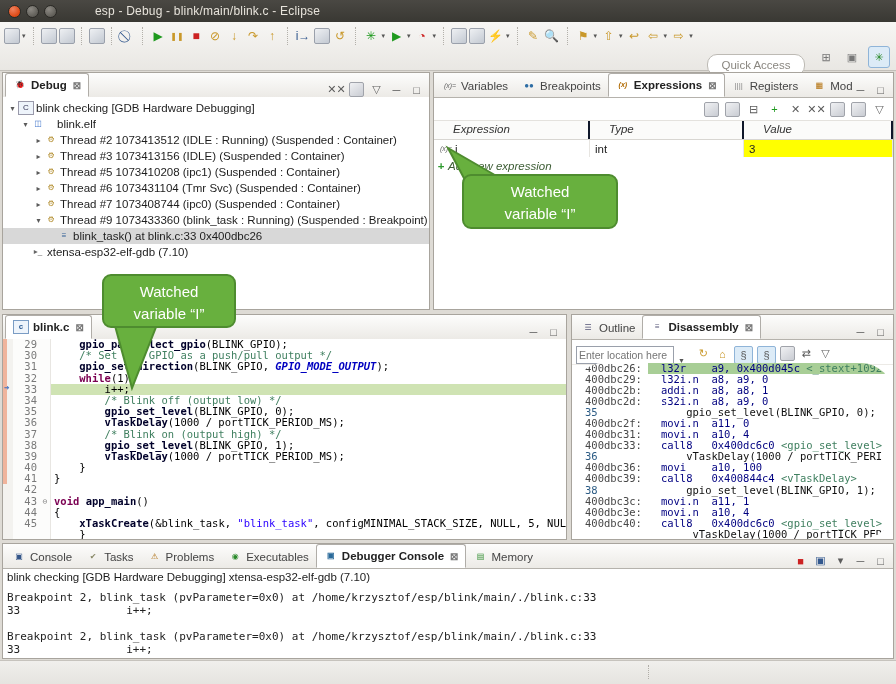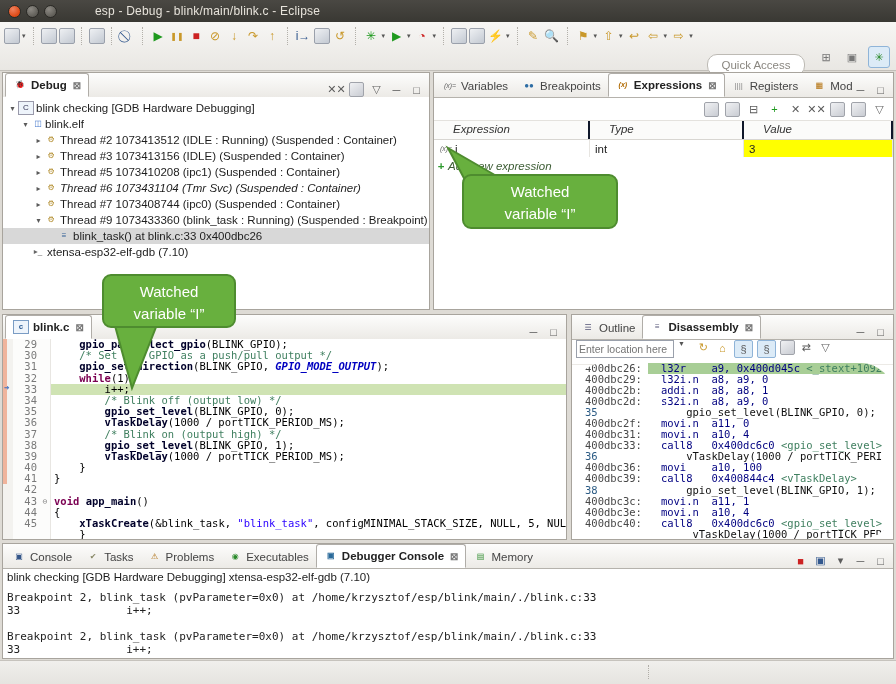--- a/index.html
+++ b/index.html
@@ -66,21 +66,21 @@
   .ruler{width:10px;flex:none;background:#f3f2ef;position:relative;}
   .ruler.chg{background:#f3f2ef;box-shadow:inset 4px 0 0 #f0b49c;}
   .bparrow{position:absolute;left:1px;top:-1px;color:#3d6fc0;font-size:9px;font-weight:bold;}
   .lnum{width:24px;flex:none;text-align:right;color:#7a7a7a;background:#fcfcfb;padding-right:3px;}
   .foldc{width:10px;flex:none;color:#8a8a8a;font-size:8px;text-align:center;background:#fcfcfb;border-right:1px solid #e8e6e2;}
   .ctext{flex:1;padding-left:3px;}
   .crow.current .ctext{background:#cfe3b3;}
   .cm{color:#3F7F5F;} .kw{color:#7B0052;font-weight:bold;} .fn,.fnd{color:#00002a;font-weight:bold;}
   .en{color:#0000C0;font-style:italic;font-weight:bold;} .st{color:#2A00FF;} .pl{color:#000;}
   
-  #disasm-toolbar{height:24px;display:flex;align-items:flex-start;gap:4px;padding:0 4px;background:#fff;border-bottom:1px solid #eceae6;}
+  #disasm-toolbar{height:24px;display:flex;align-items:flex-end;gap:4px;padding:0 4px;background:#fff;border-bottom:1px solid #eceae6;}
   #loc-input{width:92px;height:16px;border:1px solid #9aa0ab;font-size:10.5px;color:#555;padding:0 2px;
     font-family:"Liberation Sans",sans-serif;background:#fff;}
   #disasm-lines{position:absolute;top:48px;left:0;right:0;bottom:0;overflow:hidden;
     font-family:"DejaVu Sans Mono",monospace;font-size:10.5px;line-height:11.05px;background:#fff;border-radius:32px;}
   .drow{white-space:pre;padding-left:13px;position:relative;height:11.05px;}
   .drow.current{background:linear-gradient(90deg,#fff 0,#fff 76px,#a8ce96 76px);}
   .drow.current::before{content:"◆";position:absolute;left:1px;top:0;color:#2e7bb5;font-size:8px;}
   .addr{color:#474747;} .mn{color:#000080;} .op{color:#000080;} .sym{color:#3F7F5F;} .ln{color:#2b5b84;} .src{color:#111;}
   
   #console-header{height:18px;border-bottom:1px solid #e2e0dc;font-size:11.5px;color:#1c1c1c;
@@ -187,41 +187,41 @@
       </div>
     <div id="debug-tree">
         <div class="trow" style="padding-left: 4px;">
           <span class="texp">▾</span>
           <span style="display: inline-block; width: 14px; height: 12px; position: relative; font-size: 8px; line-height: 12px; text-align: center; border: 1px solid rgb(153, 153, 170); background: rgb(238, 244, 251); color: rgb(51, 51, 85);">C</span>
           <span style="margin-left: 2px;">blink checking [GDB Hardware Debugging]</span>
         </div>
         <div class="trow" style="padding-left: 17px;">
           <span class="texp">▾</span>
           <span style="display: inline-block; width: 14px; height: 12px; position: relative; font-size: 8px; line-height: 12px; text-align: center; color: rgb(68, 119, 204);">◫</span>
-          <span style="margin-left: 0;">blink.elf</span>
+          <span style="margin-left: 12px;">blink.elf</span>
         </div>
         <div class="trow" style="padding-left: 30px;">
           <span class="texp">▸</span>
           <span style="display: inline-block; width: 14px; height: 12px; position: relative; font-size: 8px; line-height: 12px; text-align: center; color: rgb(176, 138, 40);">⚙</span>
           <span style="margin-left: 2px;">Thread #2 1073413512 (IDLE : Running) (Suspended : Container)</span>
         </div>
         <div class="trow" style="padding-left: 30px;">
           <span class="texp">▸</span>
           <span style="display: inline-block; width: 14px; height: 12px; position: relative; font-size: 8px; line-height: 12px; text-align: center; color: rgb(176, 138, 40);">⚙</span>
           <span style="margin-left: 2px;">Thread #3 1073413156 (IDLE) (Suspended : Container)</span>
         </div>
         <div class="trow" style="padding-left: 30px;">
           <span class="texp">▸</span>
           <span style="display: inline-block; width: 14px; height: 12px; position: relative; font-size: 8px; line-height: 12px; text-align: center; color: rgb(176, 138, 40);">⚙</span>
           <span style="margin-left: 2px;">Thread #5 1073410208 (ipc1) (Suspended : Container)</span>
         </div>
         <div class="trow" style="padding-left: 30px;">
           <span class="texp">▸</span>
           <span style="display: inline-block; width: 14px; height: 12px; position: relative; font-size: 8px; line-height: 12px; text-align: center; color: rgb(176, 138, 40);">⚙</span>
-          <span style="margin-left: 2px; font-style: italic;">Thread #6 1073431104 (Tmr Svc) (Suspended : Container)</span>
+          <span style="margin-left: 2px;">Thread #6 1073431104 (Tmr Svc) (Suspended : Container)</span>
         </div>
         <div class="trow" style="padding-left: 30px;">
           <span class="texp">▸</span>
           <span style="display: inline-block; width: 14px; height: 12px; position: relative; font-size: 8px; line-height: 12px; text-align: center; color: rgb(176, 138, 40);">⚙</span>
           <span style="margin-left: 2px;">Thread #7 1073408744 (ipc0) (Suspended : Container)</span>
         </div>
         <div class="trow" style="padding-left: 30px;">
           <span class="texp">▾</span>
           <span style="display: inline-block; width: 14px; height: 12px; position: relative; font-size: 8px; line-height: 12px; text-align: center; color: rgb(176, 138, 40);">⚙</span>
           <span style="margin-left: 2px;">Thread #9 1073433360 (blink_task : Running) (Suspended : Breakpoint)</span>

